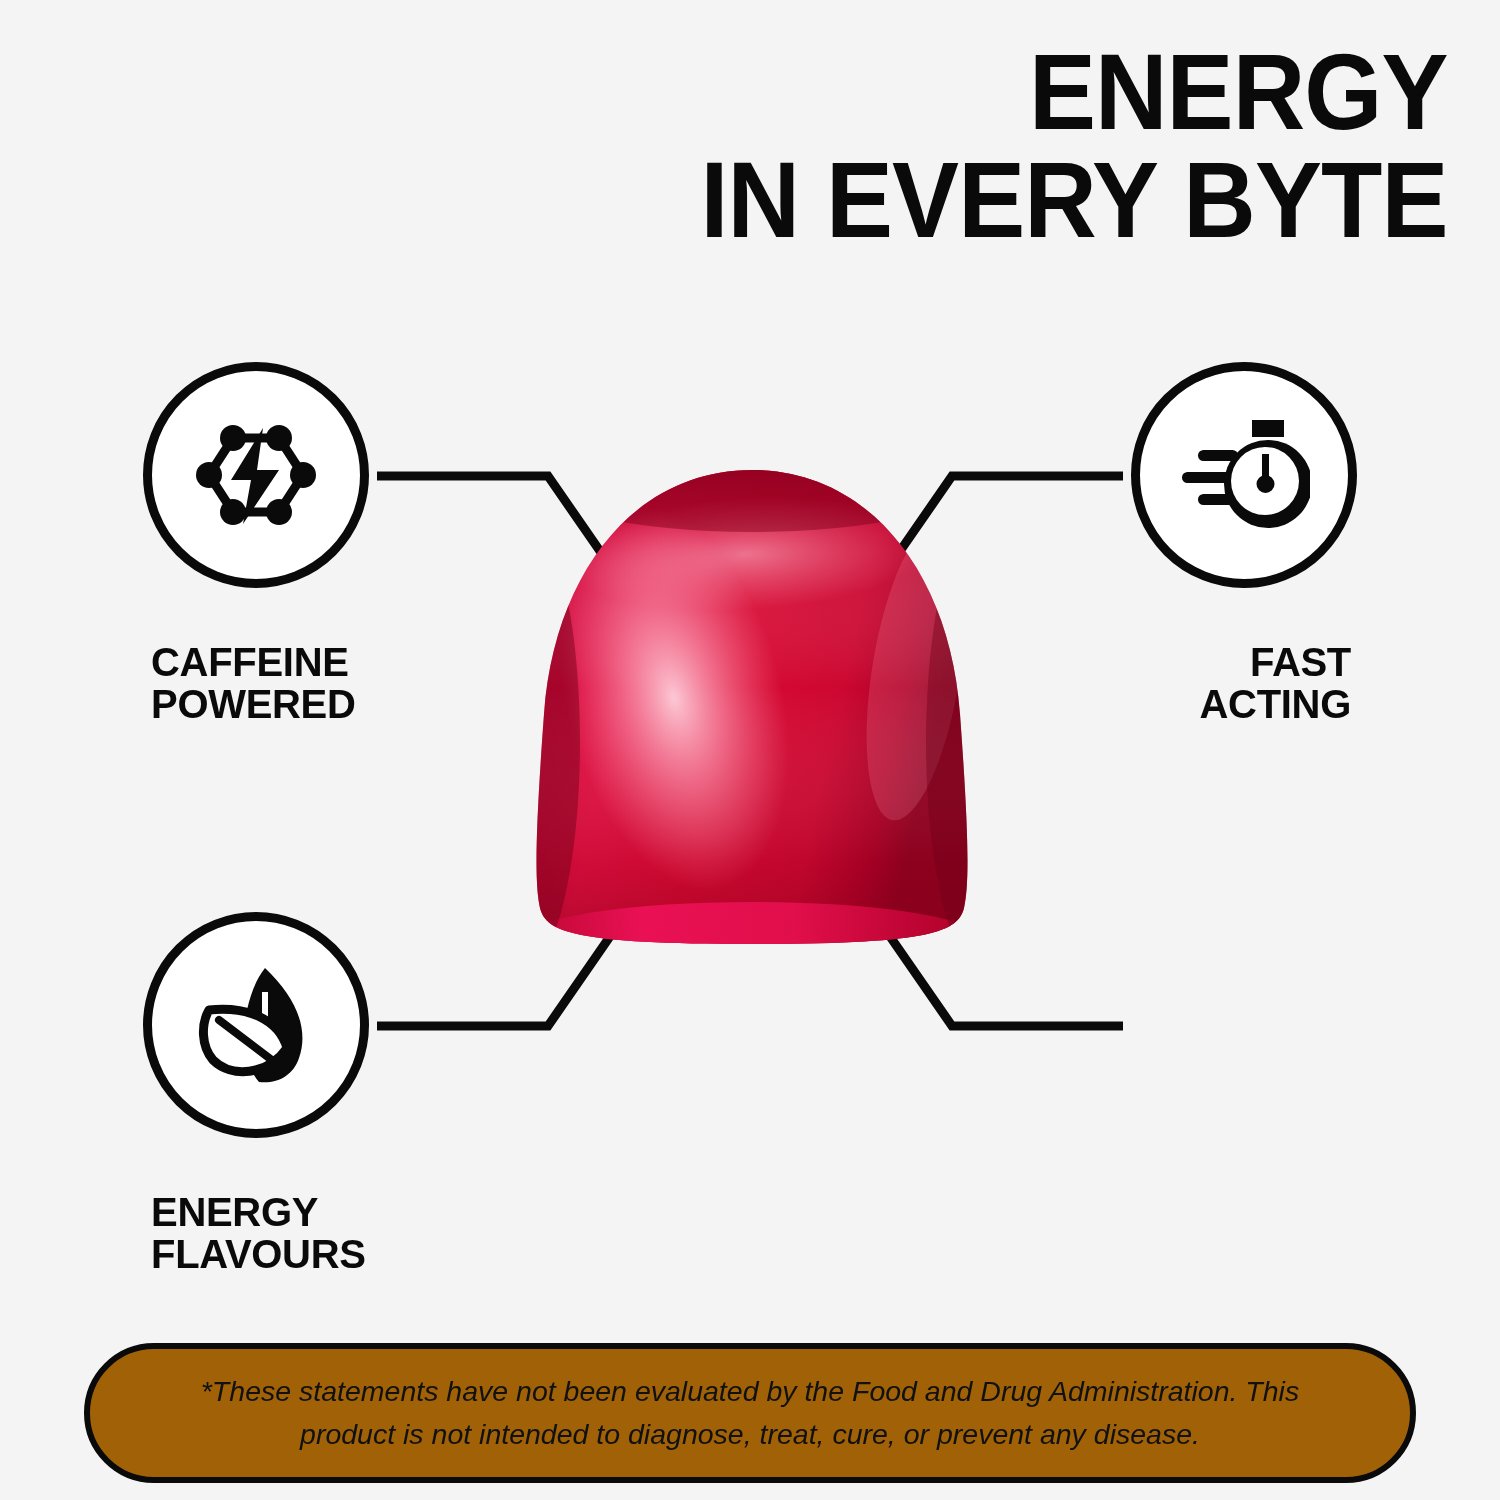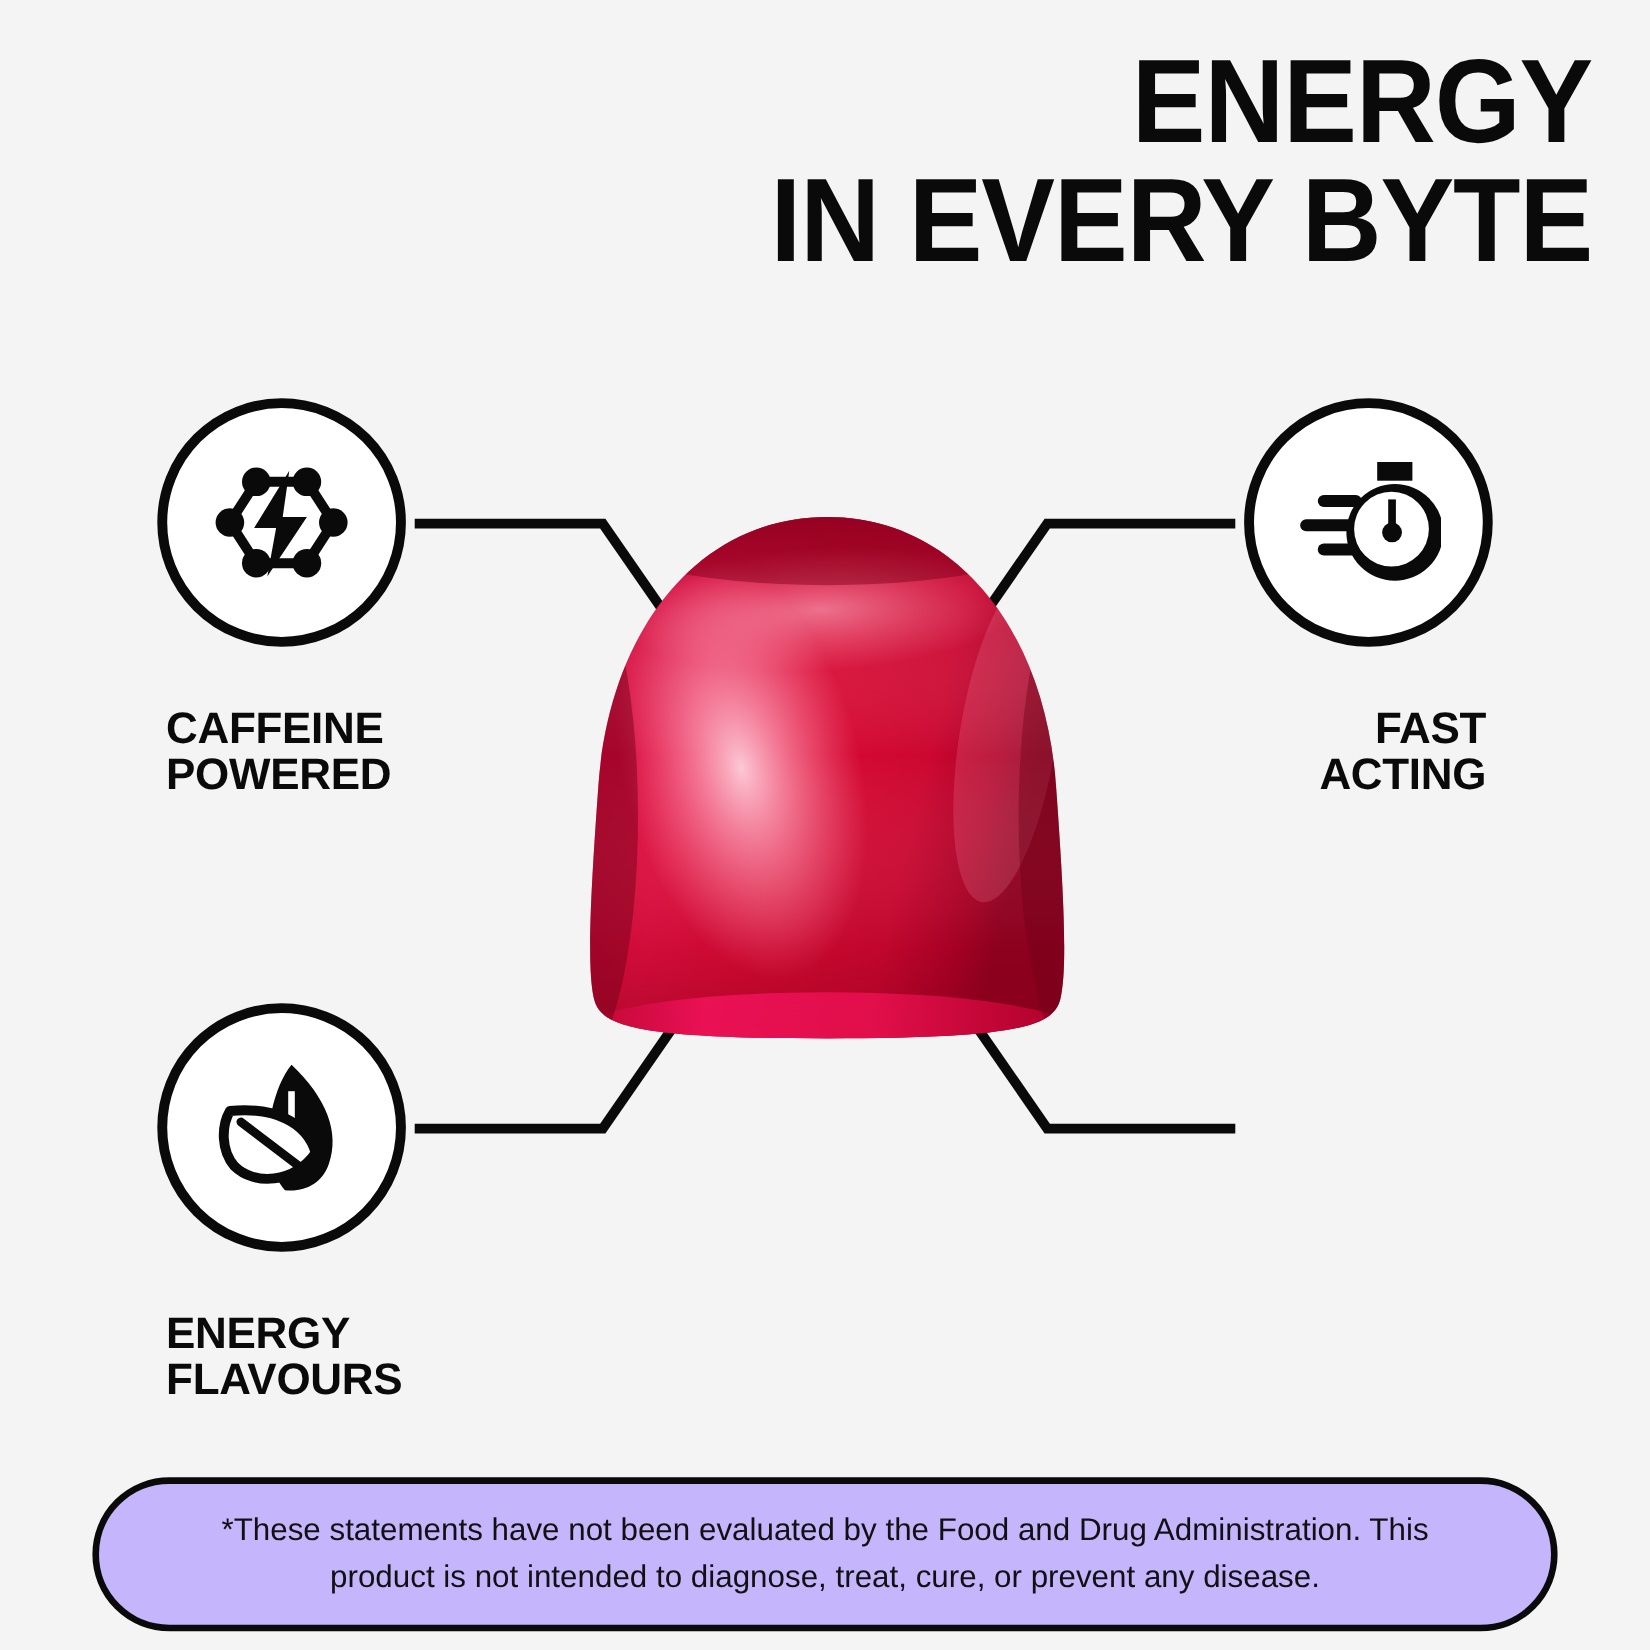--- a/index.html
+++ b/index.html
@@ -91,25 +91,26 @@
   .f-br { left:1131px; top:912px; }
   .f-br .feature-label { text-align:right; width:226px; padding-right:6px; }
 
   
   #disclaimer {
     position:absolute;
     left:84px; top:1343px;
     width:1332px; height:140px;
     border:6px solid #0a0a0a;
     border-radius:72px;
-    background:#c4b5fd;
+    background:#a16207;
     display:flex;
     align-items:center;
     justify-content:center;
     padding:0 60px;
+    font-style:italic;
   }
   #disclaimer p {
     font-size:28.5px;
     line-height:1.5;
     color:#111111;
     text-align:center;
     font-weight:400;
   }
 </style>
 </head>

